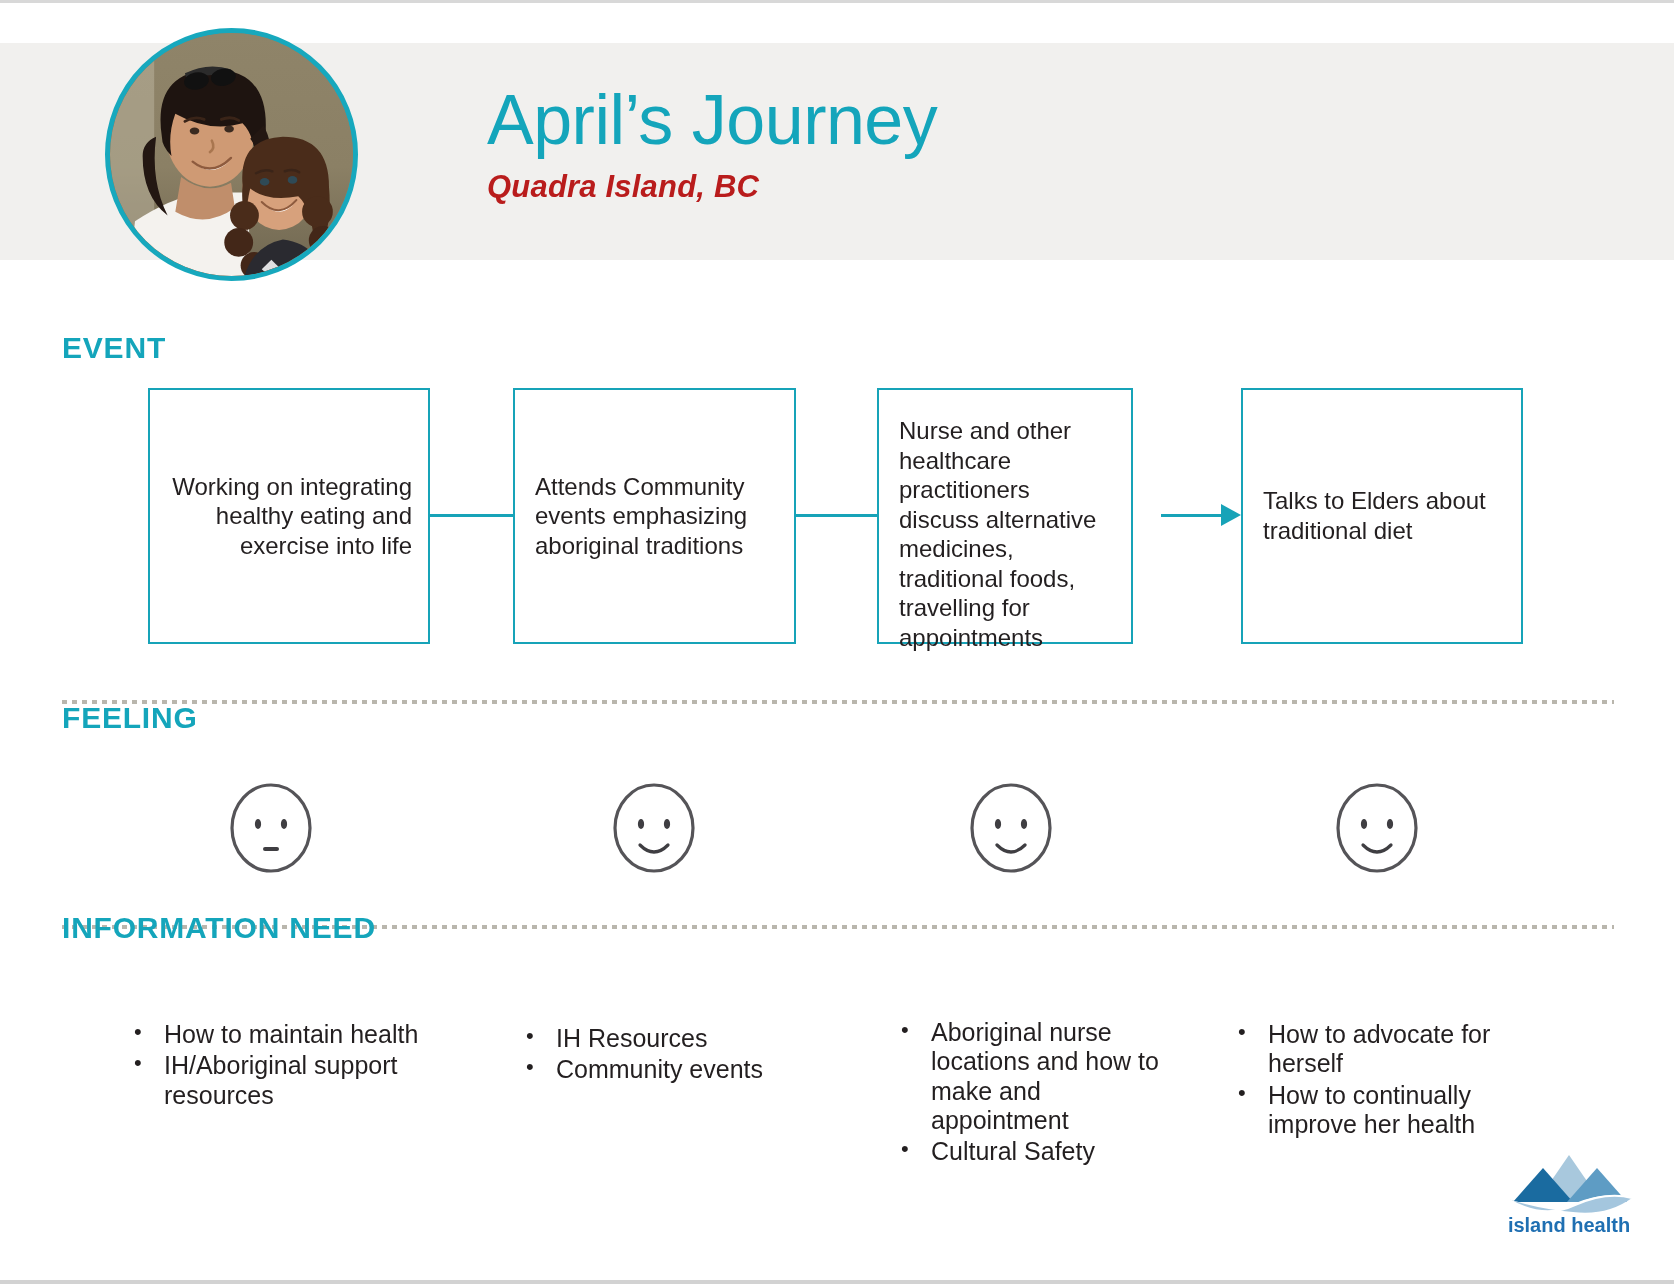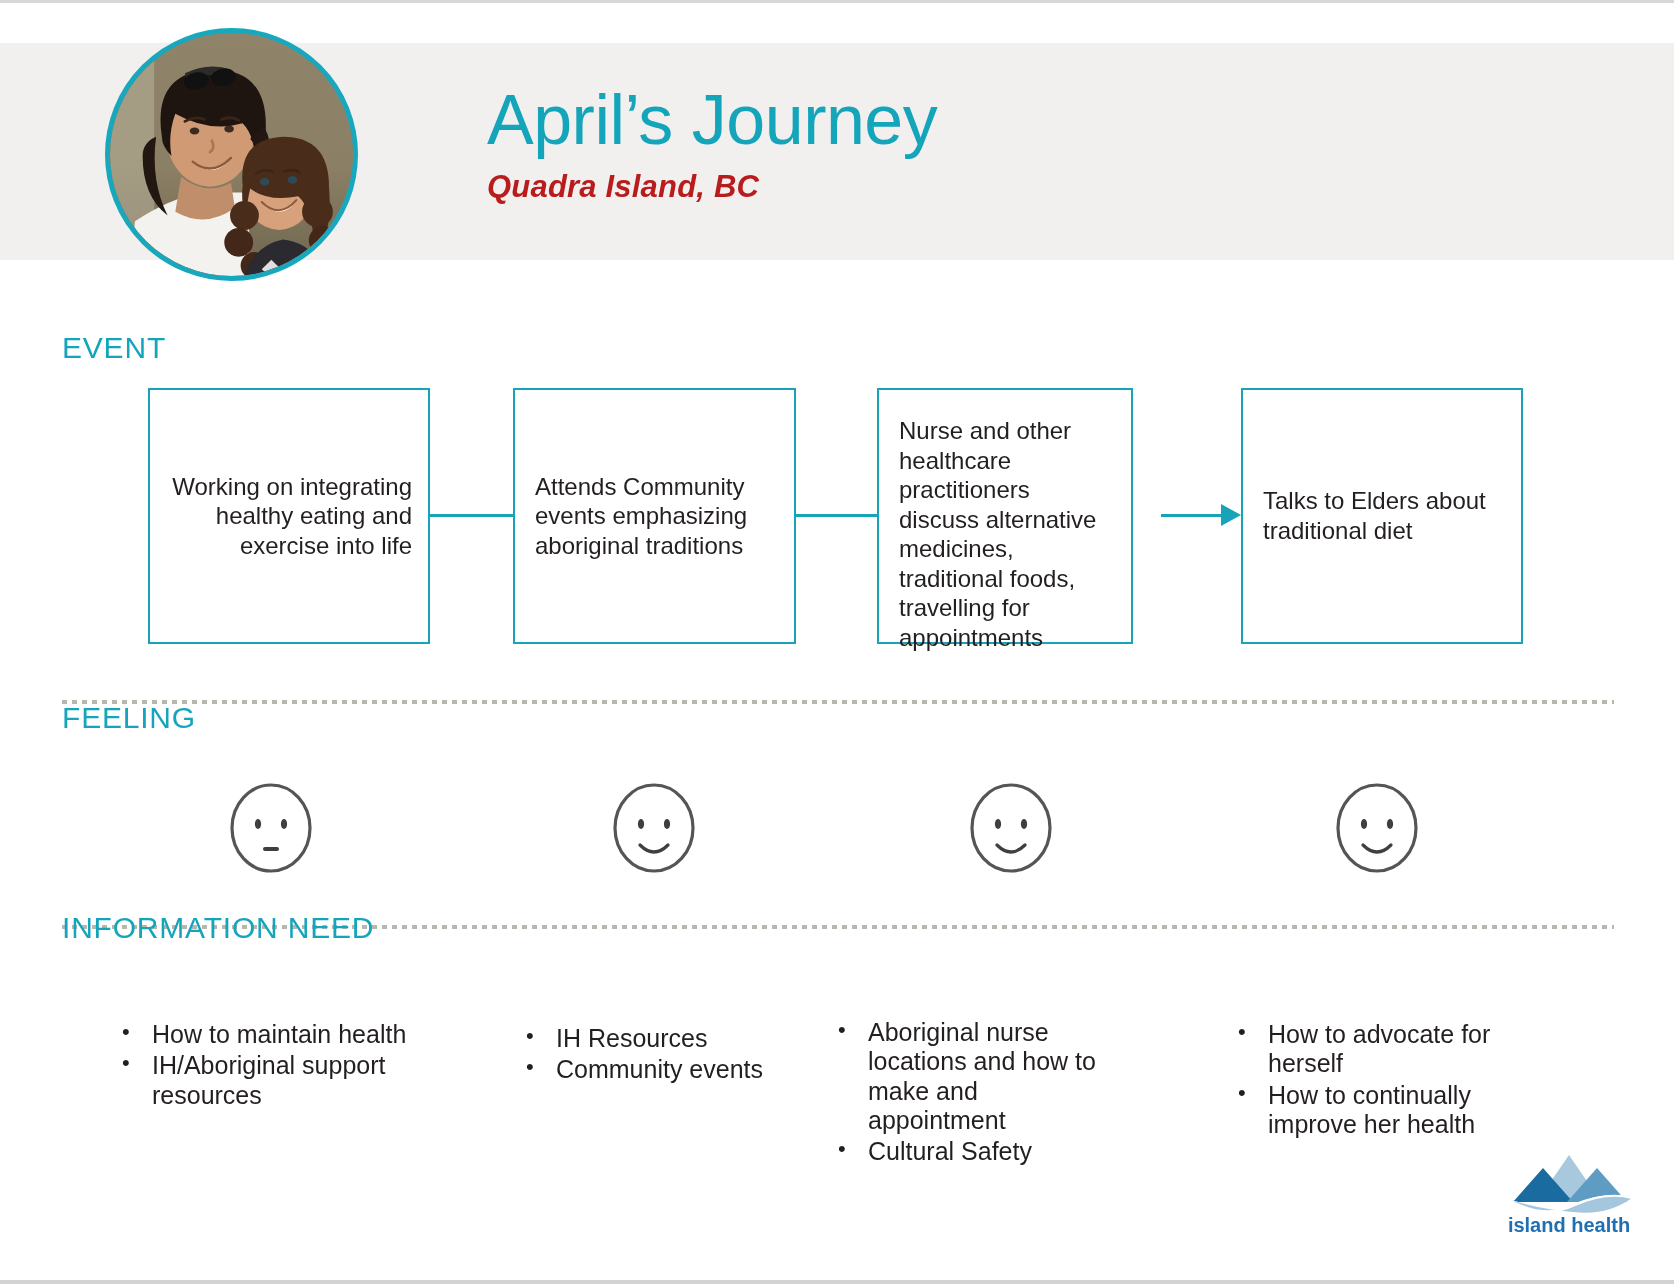--- a/index.html
+++ b/index.html
@@ -65,21 +65,21 @@
     color: #b91c1c;
     letter-spacing: 0.2px;
   }
 
   
   .section-label {
     position: absolute;
     color: #14a5bb;
     font-size: 30px;
     letter-spacing: 0.8px;
-    font-weight: 400;
+    font-weight: 700;
     white-space: nowrap;
   }
   #label-event    { left: 62px; top: 331px; }
   #label-feeling  { left: 62px; top: 701px; }
   #label-infoneed { left: 62px; top: 911px; }
 
   
   .event-row {
     position: absolute;
     left: 0;
@@ -169,23 +169,23 @@
   .info-row {
     position: absolute;
     left: 0;
     top: 1020px;
     width: 1674px;
   }
   .info-col {
     position: absolute;
     top: 0;
   }
-  #ic0 { left: 116px; width: 320px; }
+  #ic0 { left: 128px; width: 320px; }
   #ic1 { left: 520px; width: 290px; }
-  #ic2 { left: 832px; width: 290px; }
+  #ic2 { left: 895px; width: 290px; }
   #ic3 { left: 1232px; width: 280px; }
 
   .info-col ul {
     list-style: none;
     margin: 0;
     padding: 0;
   }
   .info-col li {
     position: relative;
     padding-left: 36px;

